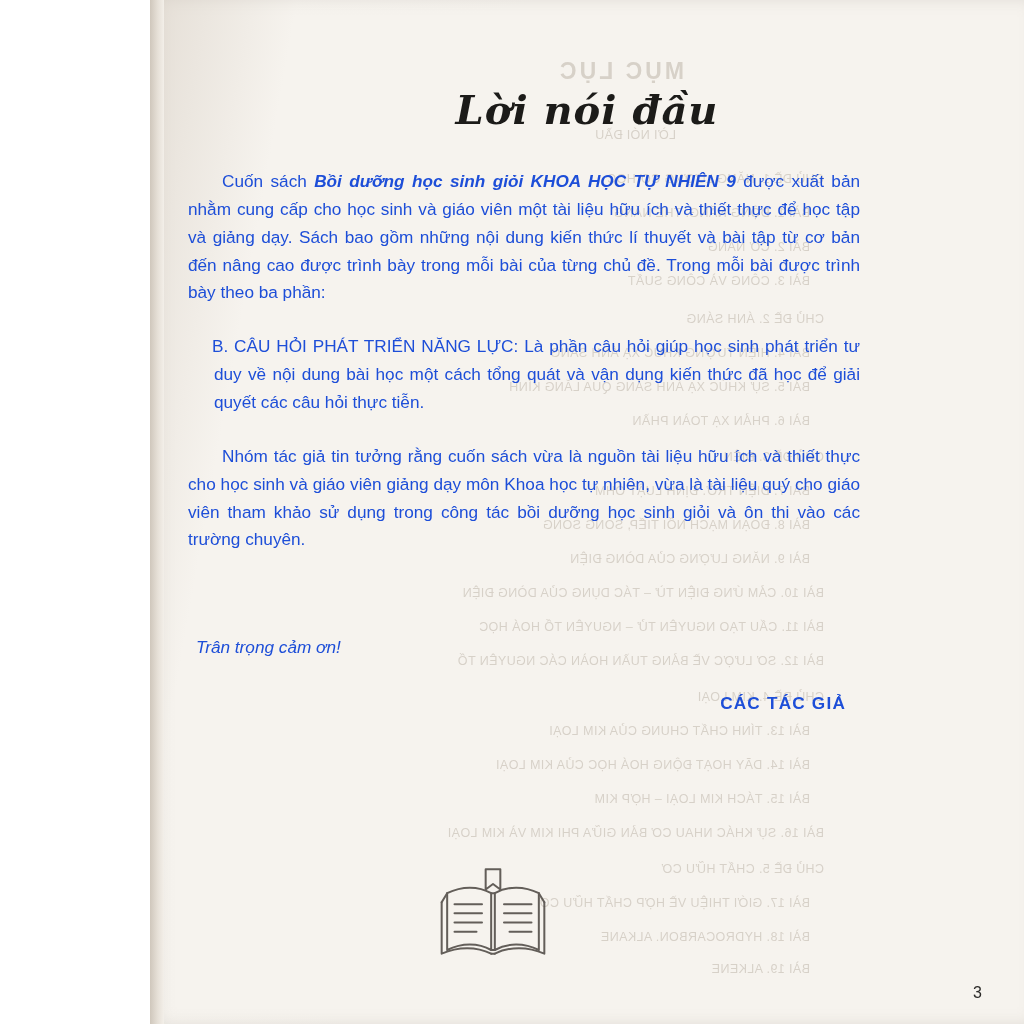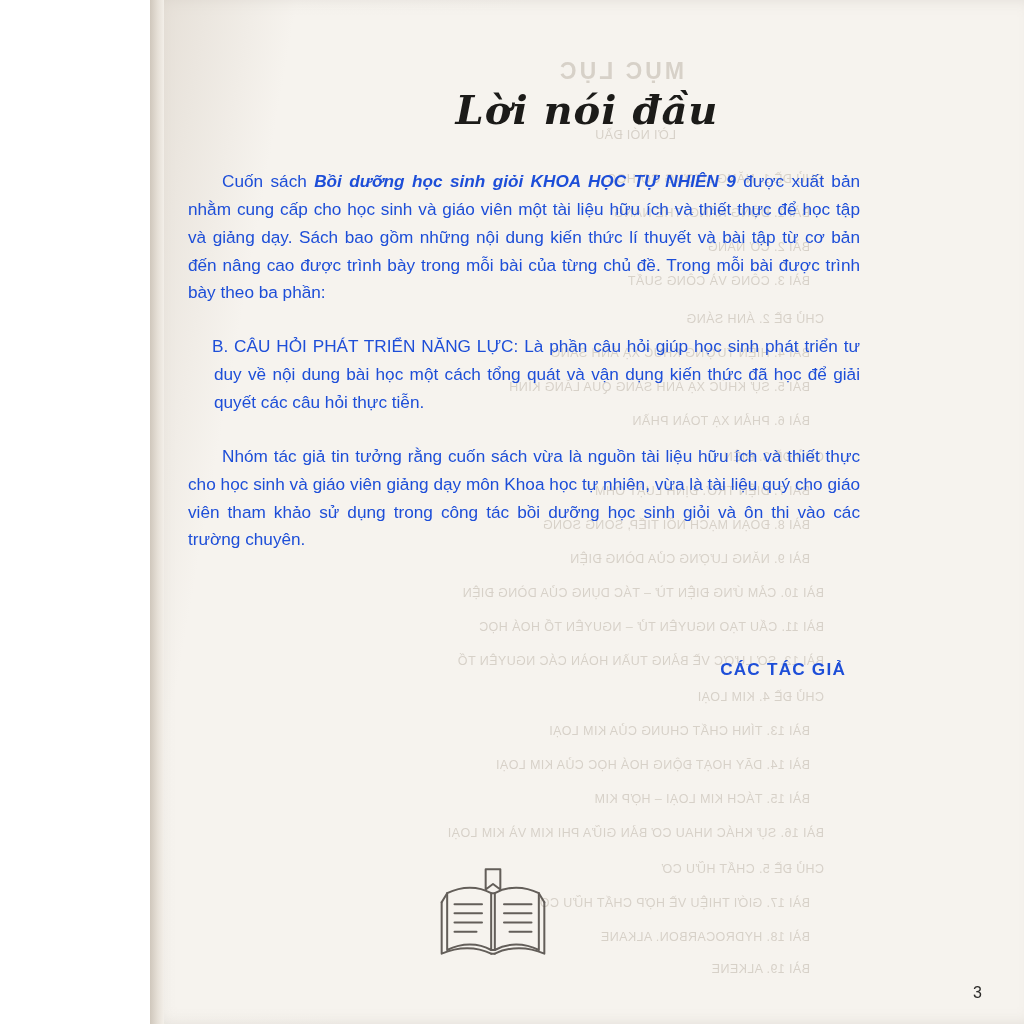--- a/index.html
+++ b/index.html
@@ -227,20 +227,21 @@
 
 
       <div class="gap-m"></div>
 
 
       <div class="gap-m"></div>
 
 
       <div class="gap-m"></div>
 
+      <p class="thanks">Trân trọng cảm ơn!</p>
 
       <div class="gap-l"></div>
 
       <p class="signature">CÁC TÁC GIẢ</p>
     </div>
 
     <svg id="book-icon" viewBox="0 0 120 120">
       <g fill="none" stroke="#4a4540" stroke-width="2.2" stroke-linejoin="round" stroke-linecap="round">
         <path d="M10 34 C 26 26, 44 26, 58 34 L 58 96 C 44 88, 26 88, 10 96 Z"></path>
         <path d="M110 34 C 94 26, 76 26, 62 34 L 62 96 C 76 88, 94 88, 110 96 Z"></path>

